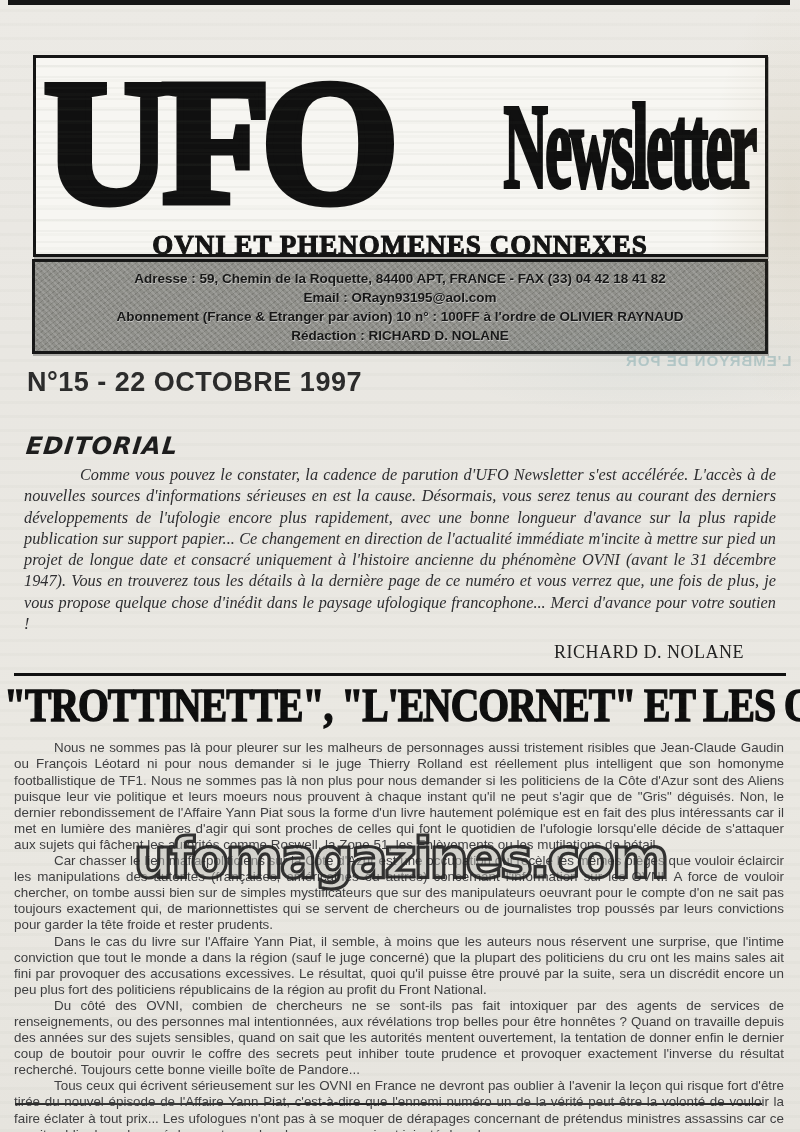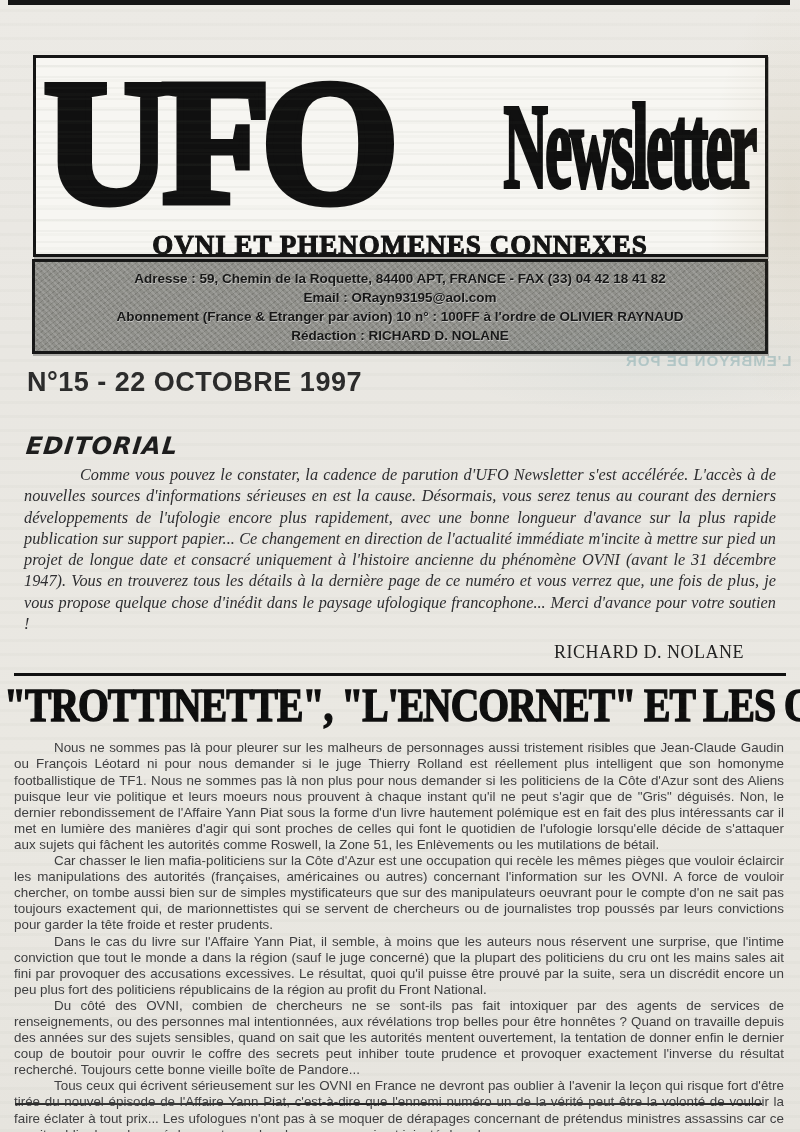--- a/index.html
+++ b/index.html
@@ -146,18 +146,19 @@
   <div class="article-headline">"TROTTINETTE", "L'ENCORNET" ET LES OVNI</div>
 
   <div class="article-body">
       <p>Nous ne sommes pas là pour pleurer sur les malheurs de personnages aussi tristement risibles que Jean-Claude Gaudin ou François Léotard ni pour nous demander si le juge Thierry Rolland est réellement plus intelligent que son homonyme footballistique de TF1. Nous ne sommes pas là non plus pour nous demander si les politiciens de la Côte d'Azur sont des Aliens puisque leur vie politique et leurs moeurs nous prouvent à chaque instant qu'il ne peut s'agir que de "Gris" déguisés. Non, le dernier rebondissement de l'Affaire Yann Piat sous la forme d'un livre hautement polémique est en fait des plus intéressants car il met en lumière des manières d'agir qui sont proches de celles qui font le quotidien de l'ufologie lorsqu'elle décide de s'attaquer aux sujets qui fâchent les autorités comme Roswell, la Zone 51, les Enlèvements ou les mutilations de bétail.</p>
       <p>Car chasser le lien mafia-politiciens sur la Côte d'Azur est une occupation qui recèle les mêmes pièges que vouloir éclaircir les manipulations des autorités (françaises, américaines ou autres) concernant l'information sur les OVNI. A force de vouloir chercher, on tombe aussi bien sur de simples mystificateurs que sur des manipulateurs oeuvrant pour le compte d'on ne sait pas toujours exactement qui, de marionnettistes qui se servent de chercheurs ou de journalistes trop poussés par leurs convictions pour garder la tête froide et rester prudents.</p>
       <p>Dans le cas du livre sur l'Affaire Yann Piat, il semble, à moins que les auteurs nous réservent une surprise, que l'intime conviction que tout le monde a dans la région (sauf le juge concerné) que la plupart des politiciens du cru ont les mains sales ait fini par provoquer des accusations excessives. Le résultat, quoi qu'il puisse être prouvé par la suite, sera un discrédit encore un peu plus fort des politiciens républicains de la région au profit du Front National.</p>
       <p>Du côté des OVNI, combien de chercheurs ne se sont-ils pas fait intoxiquer par des agents de services de renseignements, ou des personnes mal intentionnées, aux révélations trop belles pour être honnêtes ? Quand on travaille depuis des années sur des sujets sensibles, quand on sait que les autorités mentent ouvertement, la tentation de donner enfin le dernier coup de boutoir pour ouvrir le coffre des secrets peut inhiber toute prudence et provoquer exactement l'inverse du résultat recherché. Toujours cette bonne vieille boîte de Pandore...</p>
       <p>Tous ceux qui écrivent sérieusement sur les OVNI en France ne devront pas oublier à l'avenir la leçon qui risque fort d'être tirée du nouvel épisode de l'Affaire Yann Piat, c'est-à-dire que l'ennemi numéro un de la vérité peut être la volonté de vouloir la faire éclater à tout prix... Les ufologues n'ont pas à se moquer de dérapages concernant de prétendus ministres assassins car ce serait oublier le mal causé dans notre recherche par ceux qui ont injecté dans le</p>
     </div>
 
+  <div class="watermark">ufomagazines.com</div>
 
   <div class="bleed-fragment">L'EMBRYON DE POR</div>
 
   <div class="bottom-rule"></div>
 
 </div>
 
 </body></html>

